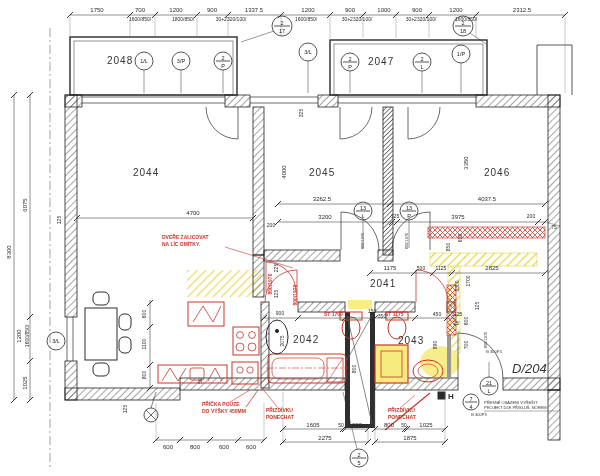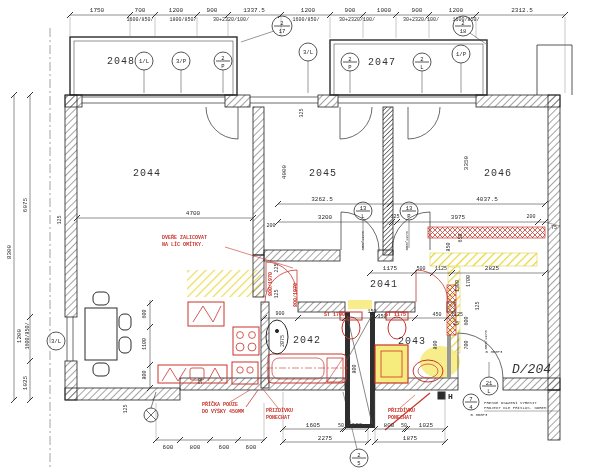--- a/index.html
+++ b/index.html
@@ -1,17 +1,17 @@
 <!DOCTYPE html>
 <html><head>
 <meta charset="utf-8">
 <style>
   html,body{margin:0;padding:0;background:#ffffff;}
   #stage{position:relative;width:600px;height:476px;background:#ffffff;overflow:hidden;
-         font-family:Liberation Mono, monospace;}
+         font-family:Liberation Sans, sans-serif;}
   svg text{fill:#2b2b2b;}
   .dim{font-size:6px;}
   .dimsm{font-size:5px;}
   .room{font-size:10px;letter-spacing:1px;fill:#333;}
   .redt{font-size:5px;font-weight:bold;fill:#c9342b;}
   .tiny{font-size:4px;fill:#333;}
   .ctext{font-size:5.5px;fill:#222;}
   .ref{font-size:13px;font-style:italic;fill:#333;}
 </style>
 </head>

